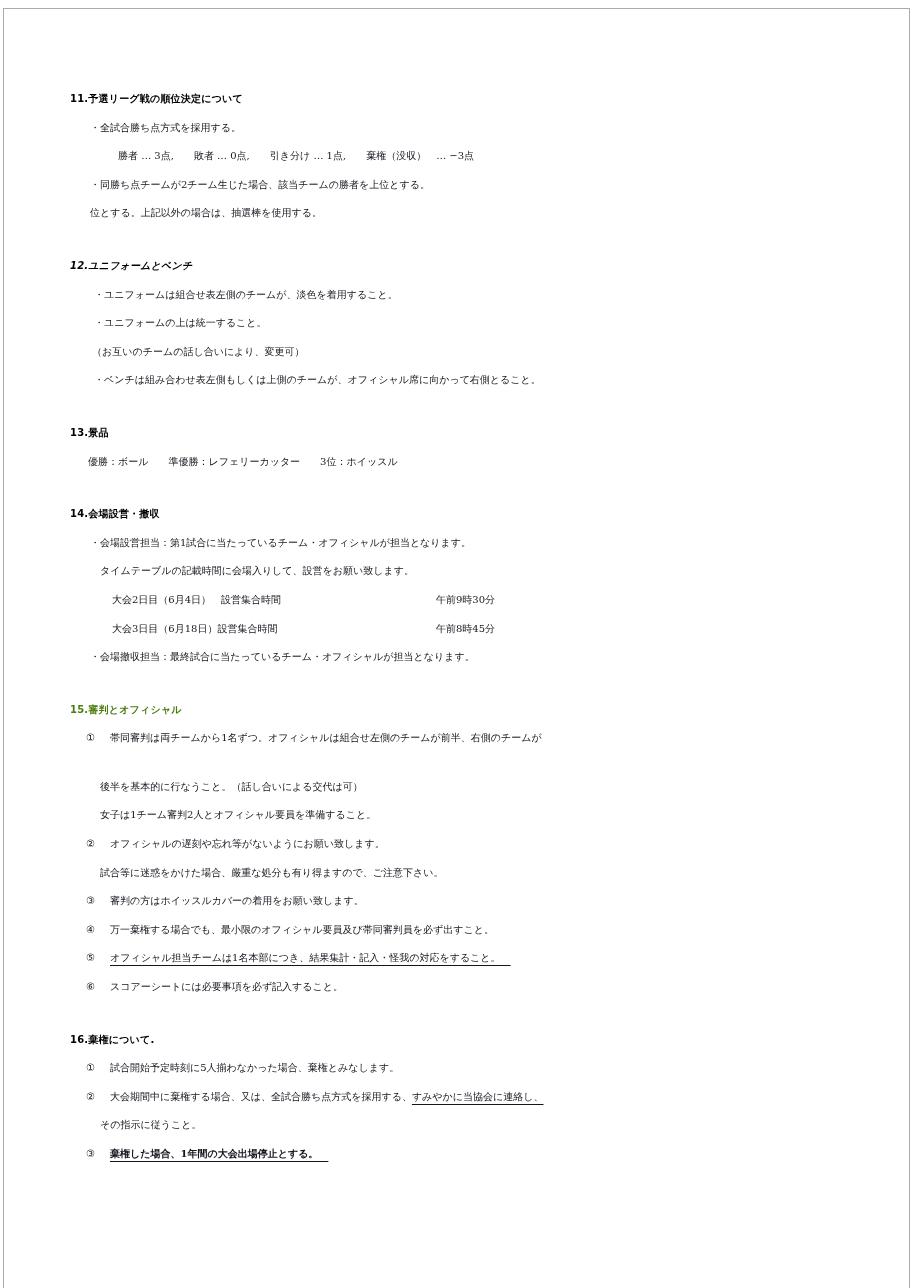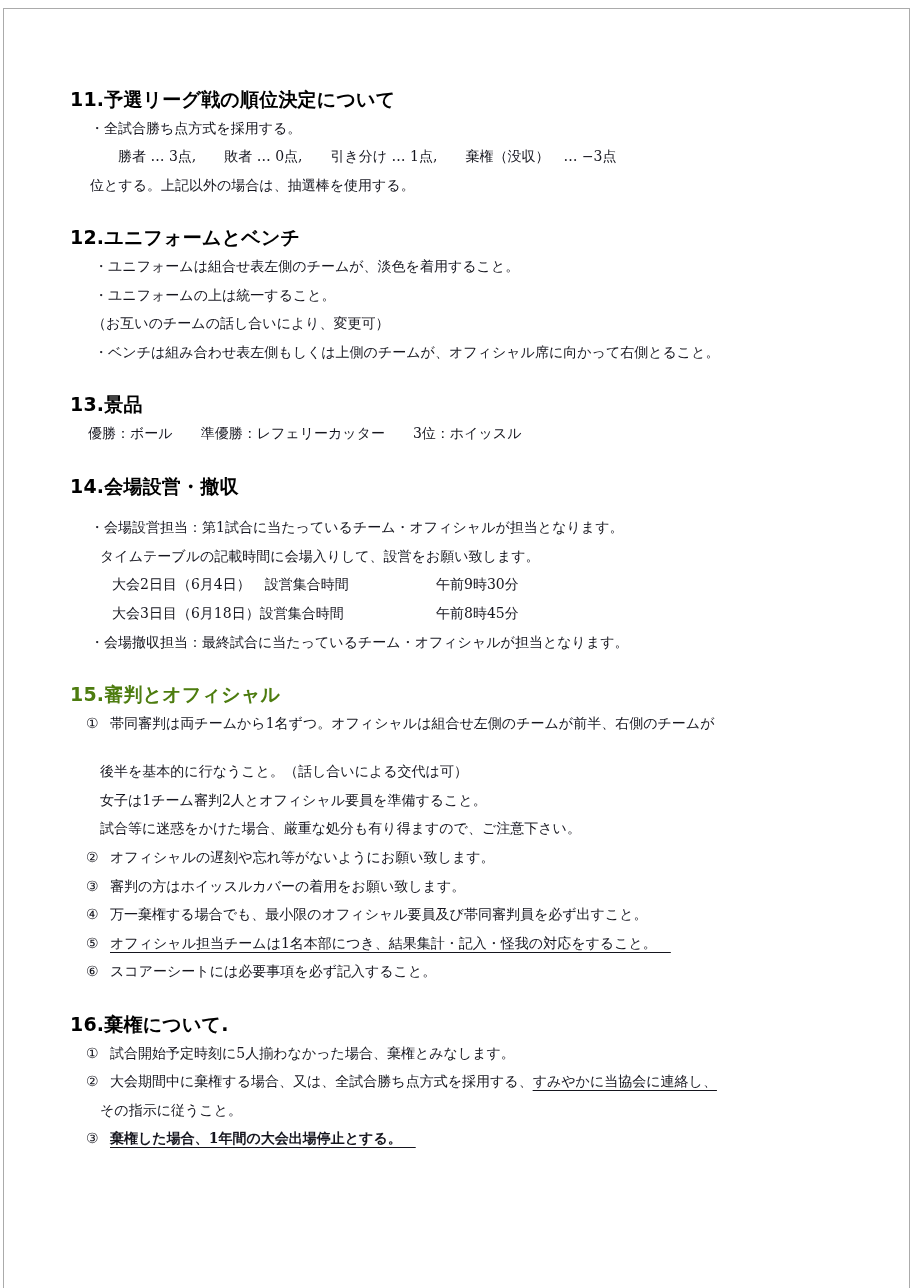--- a/index.html
+++ b/index.html
@@ -15,28 +15,28 @@
     pointer-events:none;
   }
   .content{
     position:absolute;left:70px;top:85px;right:38px;
   }
   .section{margin-top:24px;}
   .section:first-child{margin-top:0;}
   .heading{
     font-family:"DejaVu Sans","Liberation Sans",sans-serif;
     font-weight:700;
-    font-size:19px;
+    font-size:10px;
     line-height:28.6px;
     color:#000000;
     letter-spacing:0.2px;
     white-space:pre-wrap;
   }
   .line{
-    font-size:14px;
+    font-size:10px;
     line-height:28.6px;
     white-space:pre-wrap;
   }
   .part{white-space:pre-wrap;}
   .part.u{
     text-decoration:underline;
     text-underline-offset:4px;
     text-decoration-thickness:1px;
   }
   .part.b{font-weight:700;}
@@ -44,48 +44,49 @@
 </style>
 </head>
 <body style="background: rgb(255, 255, 255); color: rgb(21, 21, 30);">
 
 <div class="page-frame" style="border-color: rgb(171, 171, 171);"></div>
 <div class="content" id="content">
     <div class="section">
       <div class="heading" style="color: rgb(0, 0, 0);">11.予選リーグ戦の順位決定について</div>
       <div class="line" style="padding-left: 20px;"><span class="part">・全試合勝ち点方式を採用する。</span></div>
       <div class="line" style="padding-left: 48px;"><span class="part">勝者 … 3点,　　敗者 … 0点,　　引き分け … 1点,　　棄権（没収）　… −3点</span></div>
+      <div class="line" style="padding-left: 20px;"><span class="part">・同勝ち点チームが2チーム生じた場合、該当チームの勝者を上位とする。</span></div>
       <div class="line" style="padding-left: 20px;"><span class="part">位とする。上記以外の場合は、抽選棒を使用する。</span></div>
     </div>
     <div class="section">
-      <div class="heading" style="color: rgb(0, 0, 0);">12.ユニフォームとベンチ</div>
+      <div class="heading" style="color: rgb(0, 0, 0); font-style: italic;">12.ユニフォームとベンチ</div>
       <div class="line" style="padding-left: 24px;"><span class="part">・ユニフォームは組合せ表左側のチームが、淡色を着用すること。</span></div>
       <div class="line" style="padding-left: 24px;"><span class="part">・ユニフォームの上は統一すること。</span></div>
       <div class="line" style="padding-left: 22px;"><span class="part">（お互いのチームの話し合いにより、変更可）</span></div>
       <div class="line" style="padding-left: 24px;"><span class="part">・ベンチは組み合わせ表左側もしくは上側のチームが、オフィシャル席に向かって右側とること。</span></div>
     </div>
     <div class="section">
       <div class="heading" style="color: rgb(0, 0, 0);">13.景品</div>
       <div class="line" style="padding-left: 18px;"><span class="part">優勝：ボール　　準優勝：レフェリーカッター　　3位：ホイッスル</span></div>
     </div>
     <div class="section">
       <div class="heading" style="color: rgb(0, 0, 0);">14.会場設営・撤収</div>
-      <div class="line" style="padding-left: 20px; margin-top: 13px;"><span class="part">・会場設営担当：第1試合に当たっているチーム・オフィシャルが担当となります。</span></div>
+      <div class="line" style="padding-left: 20px;"><span class="part">・会場設営担当：第1試合に当たっているチーム・オフィシャルが担当となります。</span></div>
       <div class="line" style="padding-left: 30px;"><span class="part">タイムテーブルの記載時間に会場入りして、設営をお願い致します。</span></div>
       <div class="line" style="padding-left: 42px;"><span class="part fixed" style="width: 324px;">大会2日目（6月4日）　設営集合時間</span><span class="part">午前9時30分</span></div>
       <div class="line" style="padding-left: 42px;"><span class="part fixed" style="width: 324px;">大会3日目（6月18日）設営集合時間</span><span class="part">午前8時45分</span></div>
       <div class="line" style="padding-left: 20px;"><span class="part">・会場撤収担当：最終試合に当たっているチーム・オフィシャルが担当となります。</span></div>
     </div>
     <div class="section">
       <div class="heading" style="color: #4d7c0f;">15.審判とオフィシャル</div>
       <div class="line" style="padding-left: 16px;"><span class="part fixed" style="width: 24px;">①</span><span class="part">帯同審判は両チームから1名ずつ。オフィシャルは組合せ左側のチームが前半、右側のチームが</span></div>
       <div class="line" style="padding-left: 30px; margin-top: 20px;"><span class="part">後半を基本的に行なうこと。（話し合いによる交代は可）</span></div>
       <div class="line" style="padding-left: 30px;"><span class="part">女子は1チーム審判2人とオフィシャル要員を準備すること。</span></div>
+      <div class="line" style="padding-left: 16px;"><span class="part fixed" style="width: 24px;">②</span><span class="part">オフィシャルの遅刻や忘れ等がないようにお願い致します。</span></div>
       <div class="line" style="padding-left: 30px;"><span class="part">試合等に迷惑をかけた場合、厳重な処分も有り得ますので、ご注意下さい。</span></div>
-      <div class="line" style="padding-left: 16px;"><span class="part fixed" style="width: 24px;">②</span><span class="part">オフィシャルの遅刻や忘れ等がないようにお願い致します。</span></div>
       <div class="line" style="padding-left: 16px;"><span class="part fixed" style="width: 24px;">③</span><span class="part">審判の方はホイッスルカバーの着用をお願い致します。</span></div>
       <div class="line" style="padding-left: 16px;"><span class="part fixed" style="width: 24px;">④</span><span class="part">万一棄権する場合でも、最小限のオフィシャル要員及び帯同審判員を必ず出すこと。</span></div>
       <div class="line" style="padding-left: 16px;"><span class="part fixed" style="width: 24px;">⑤</span><span class="part u">オフィシャル担当チームは1名本部につき、結果集計・記入・怪我の対応をすること。　</span></div>
       <div class="line" style="padding-left: 16px;"><span class="part fixed" style="width: 24px;">⑥</span><span class="part">スコアーシートには必要事項を必ず記入すること。</span></div>
     </div>
     <div class="section">
       <div class="heading" style="color: rgb(0, 0, 0);">16.棄権について.</div>
       <div class="line" style="padding-left: 16px;"><span class="part fixed" style="width: 24px;">①</span><span class="part">試合開始予定時刻に5人揃わなかった場合、棄権とみなします。</span></div>
       <div class="line" style="padding-left: 16px;"><span class="part fixed" style="width: 24px;">②</span><span class="part">大会期間中に棄権する場合、又は、全試合勝ち点方式を採用する、</span><span class="part u">すみやかに当協会に連絡し、</span></div>
       <div class="line" style="padding-left: 30px;"><span class="part">その指示に従うこと。</span></div>

